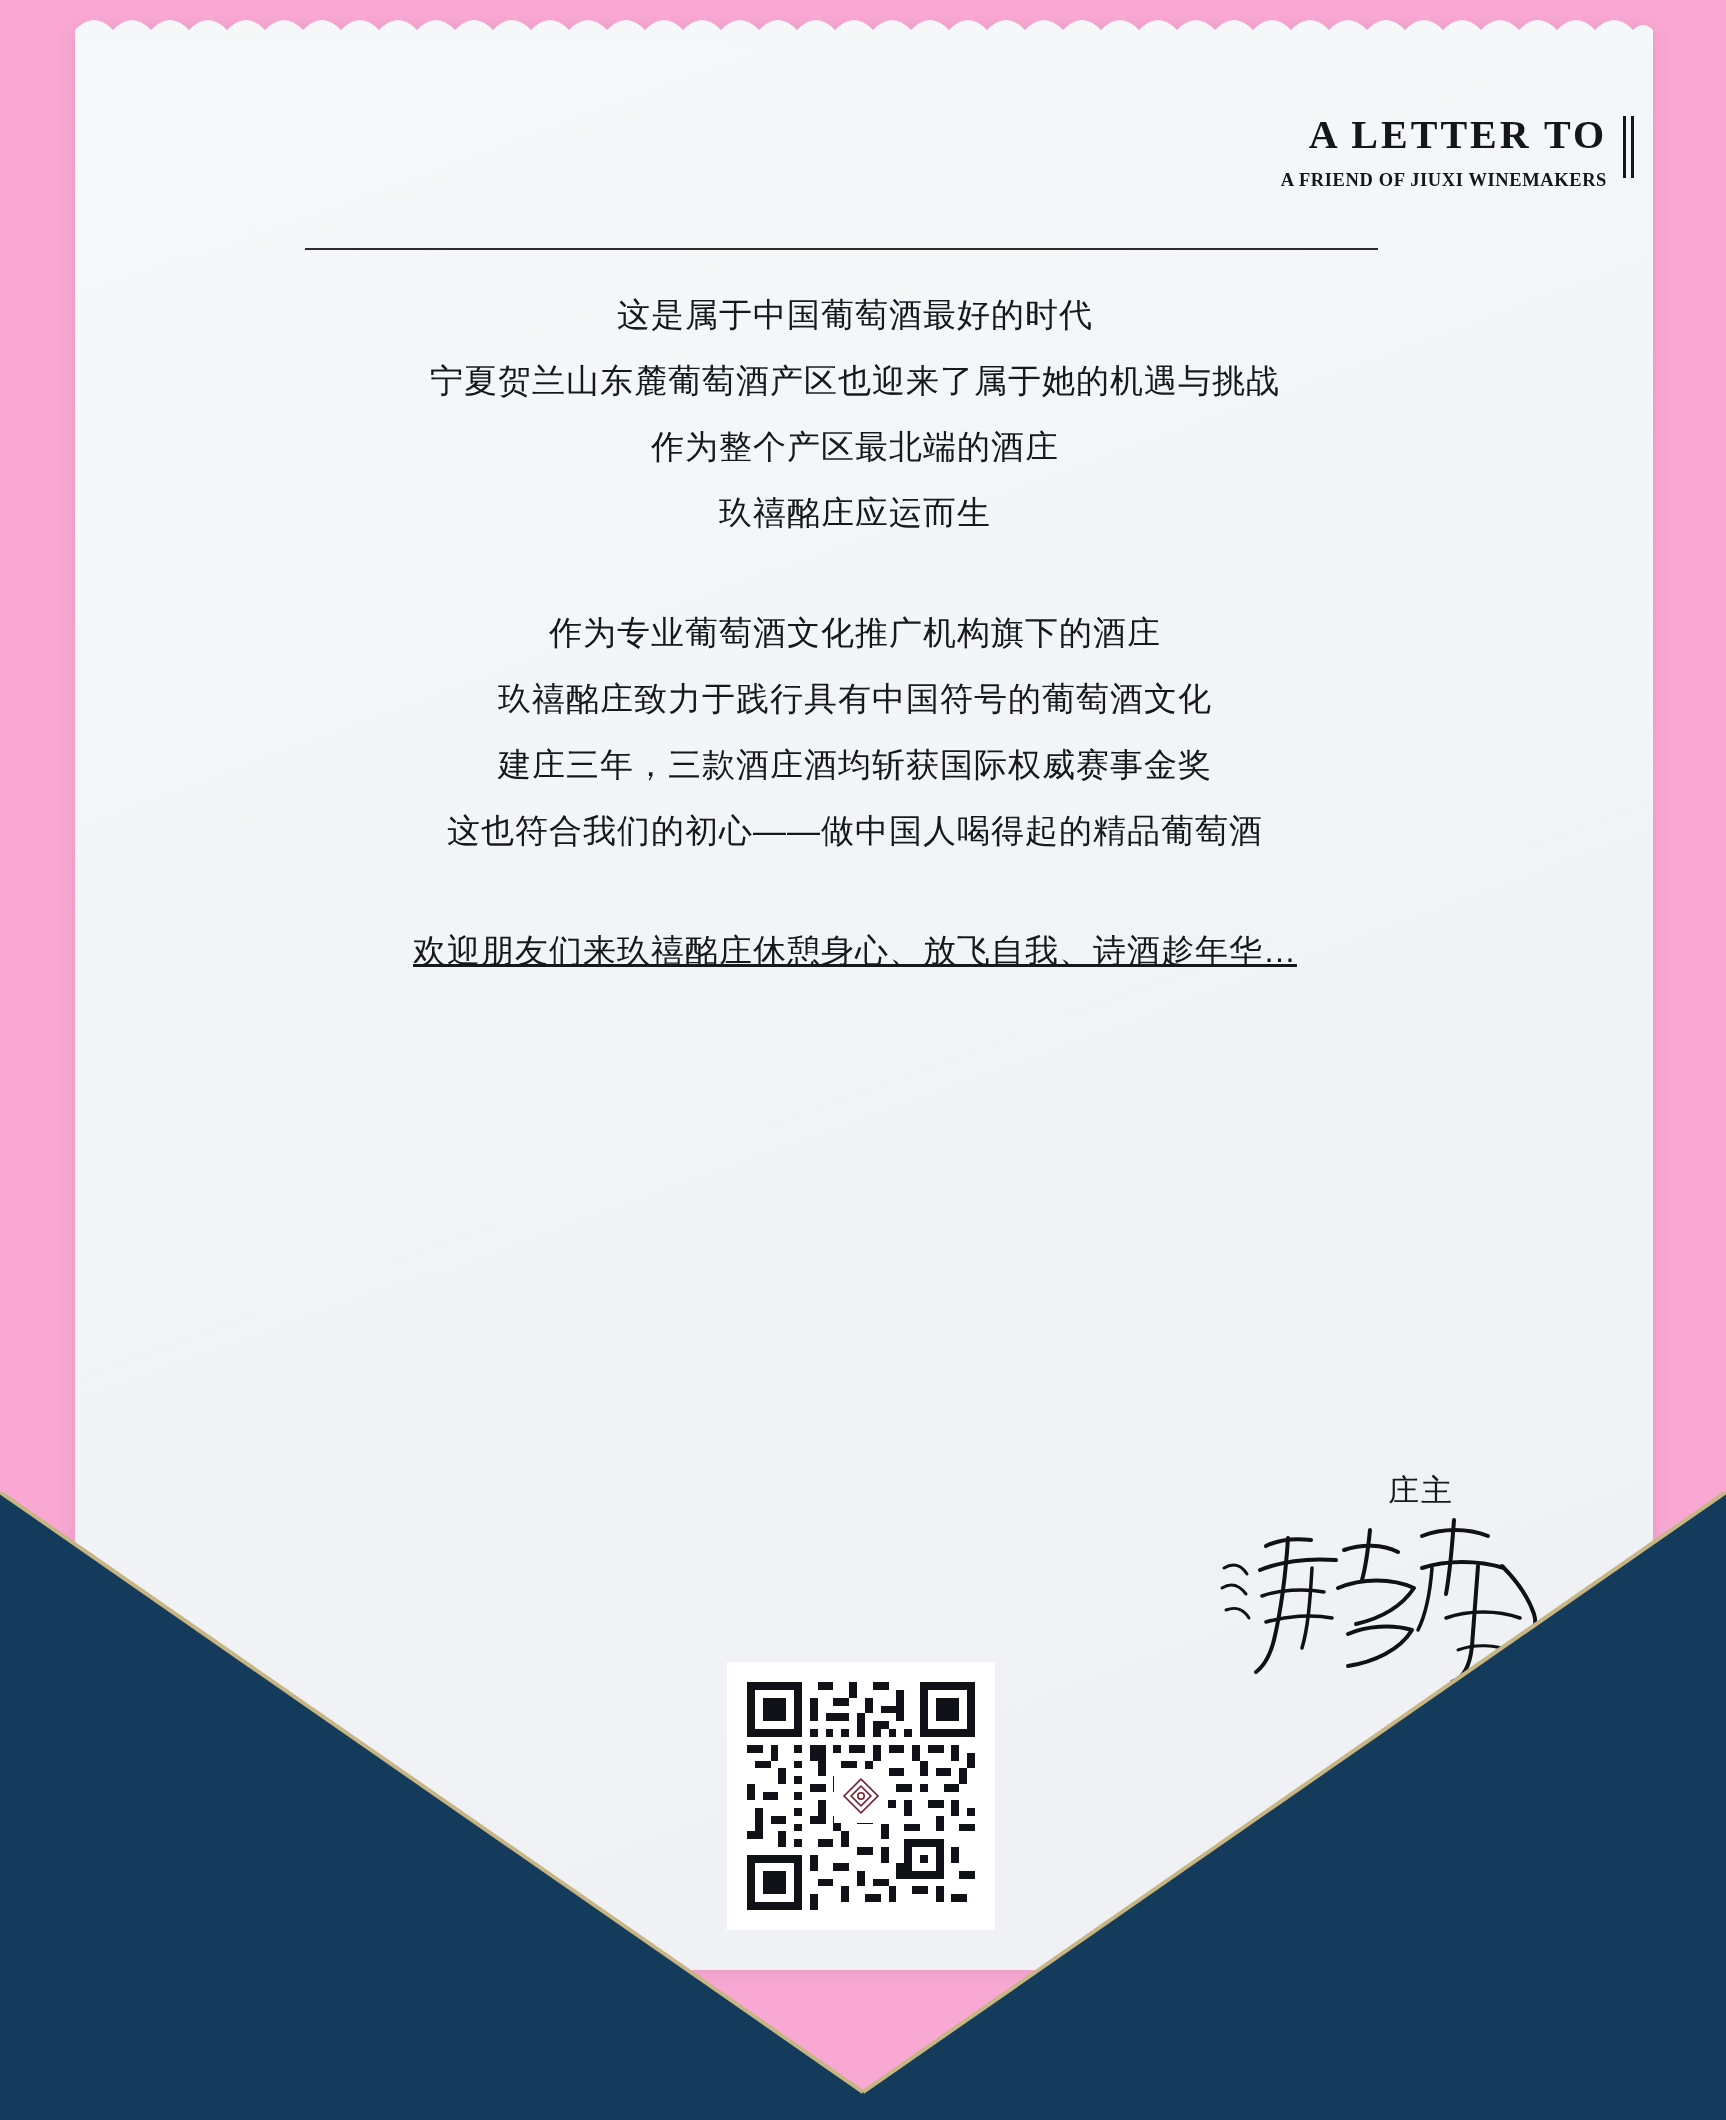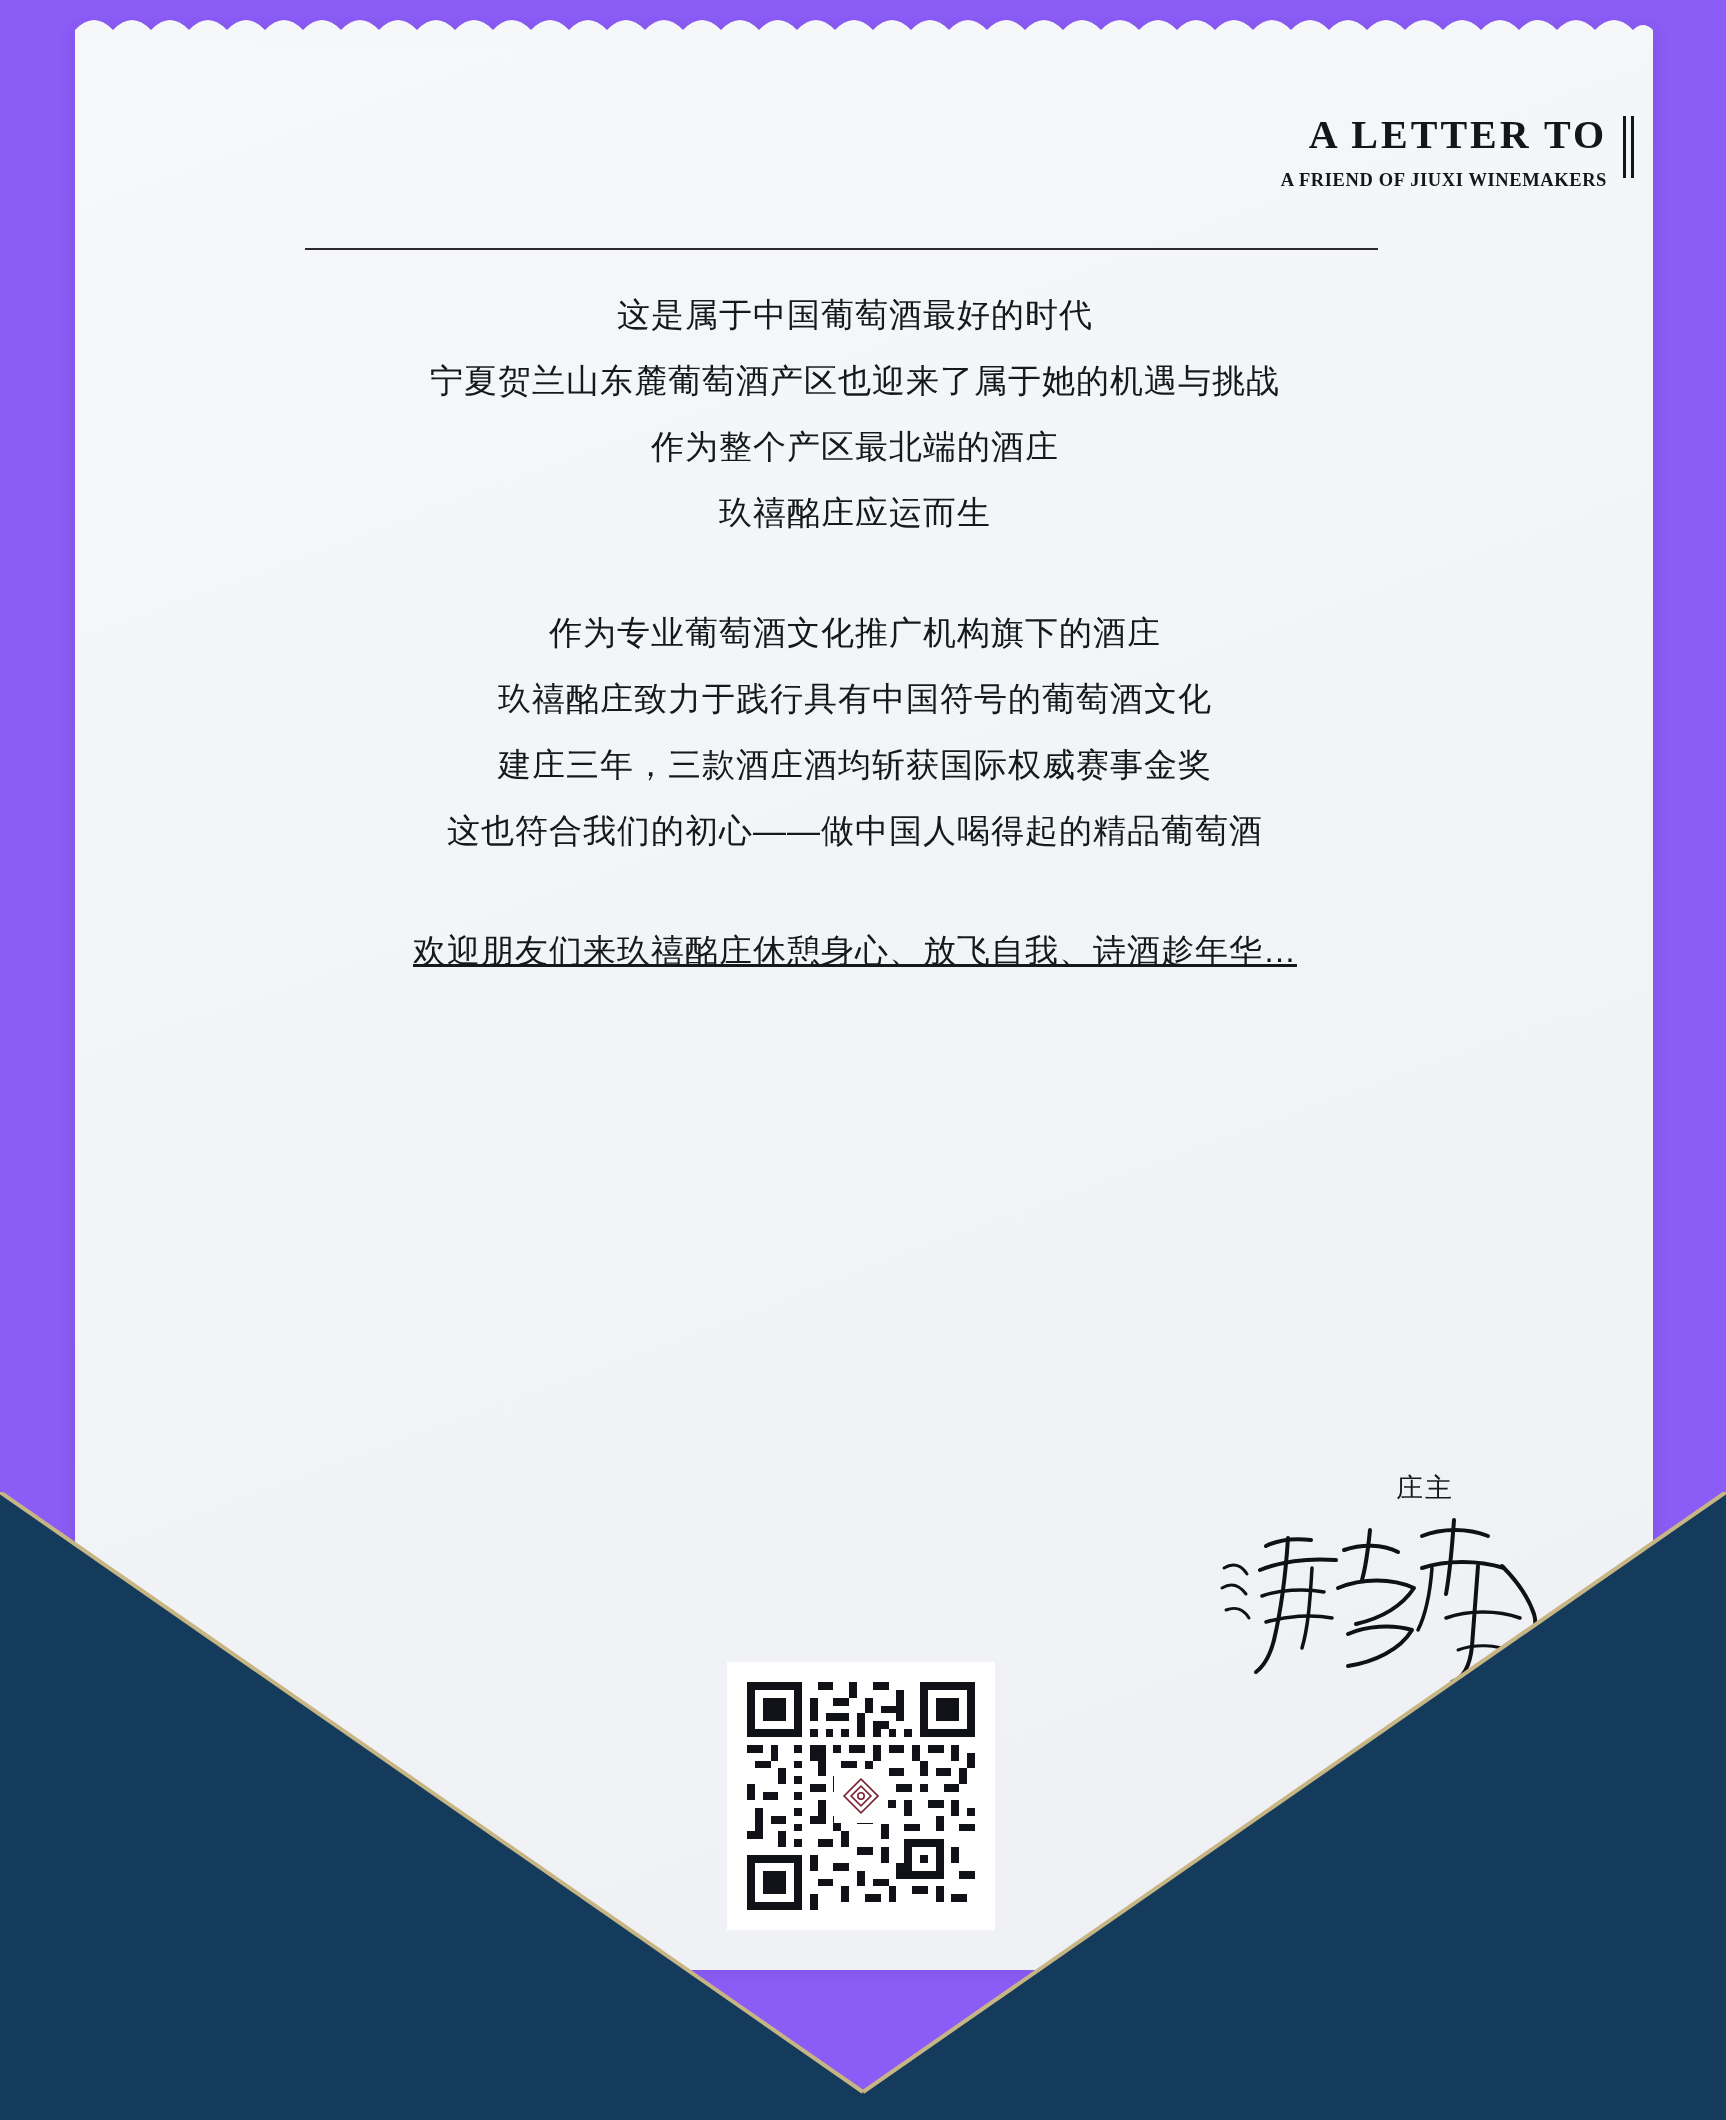--- a/index.html
+++ b/index.html
@@ -9,21 +9,21 @@
   }
   body {
     font-family: "Liberation Sans", "DejaVu Sans", sans-serif;
   }
 
   .page {
     position: relative;
     width: 1726px;
     height: 2120px;
     overflow: hidden;
-    background: #8b5cf6;
+    background: #f9a8d4;
   }
 
   
   .letter-sheet {
     position: absolute;
     left: 75px;
     top: 30px;
     width: 1578px;
     height: 1940px;
     background: linear-gradient(160deg, #f7f8fa 0%, #f3f4f7 45%, #eef0f4 100%);
@@ -109,21 +109,21 @@
   }
   .para { margin: 0 0 54px 0; }
   .para:last-child { margin-bottom: 0; text-decoration: underline; }
   .line { white-space: pre; }
 
   
   .sign-label {
     position: absolute;
     right: 272px;
     top: 1470px;
-    font-size: 27px;
+    font-size: 31px;
     color: #16181c;
     letter-spacing: 2px;
   }
   .signature {
     position: absolute;
     right: 180px;
     top: 1510px;
     width: 330px;
     height: 190px;
   }

